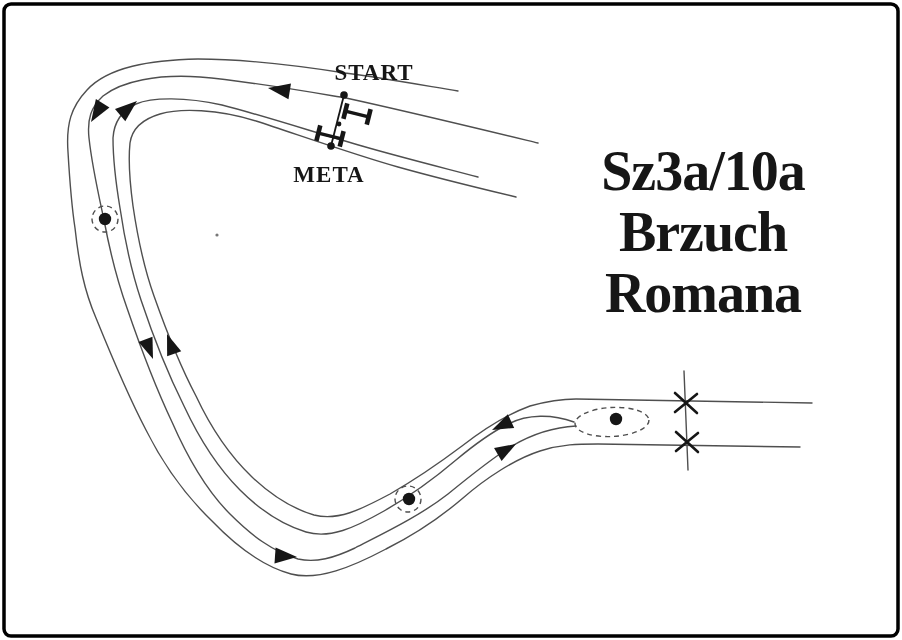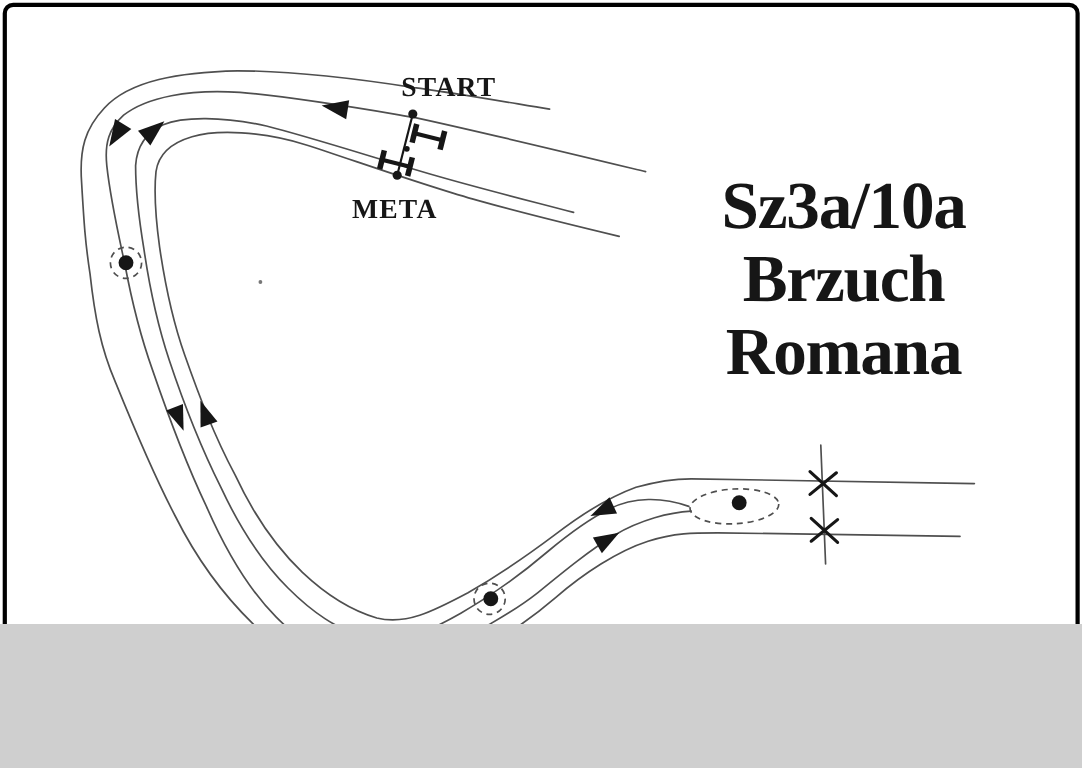--- a/index.html
+++ b/index.html
@@ -1,20 +1,20 @@
 <!DOCTYPE html>
 <html style="--bg: #ffffff; --track: #4f4f4f; --ink: #161616; --border: #000000;"><head>
 <meta charset="utf-8">
 <style>
   :root{
     --bg:#ffffff; --track:#4f4f4f; --ink:#161616; --border:#000000;
   }
   html,body{margin:0;padding:0;background:#cfcfcf;}
   .page{
-    width:902px;height:520px;background:var(--bg);position:relative;
+    width:902px;height:640px;background:var(--bg);position:relative;
     font-family:"Liberation Serif","DejaVu Serif",serif;
     overflow:hidden;
   }
   svg{display:block}
   .track-line{fill:none;stroke:var(--track);stroke-width:1.4;stroke-linecap:round}
   .dashed{fill:none;stroke:var(--track);stroke-width:1.4;stroke-dasharray:5 4}
   .ink{fill:var(--ink);stroke:none}
   .gate-stroke{stroke:var(--ink);fill:none}
   .xmark{stroke:var(--ink);stroke-width:2.6;stroke-linecap:round}
   .lbl{font-family:"Liberation Serif","DejaVu Serif",serif;font-weight:bold;

